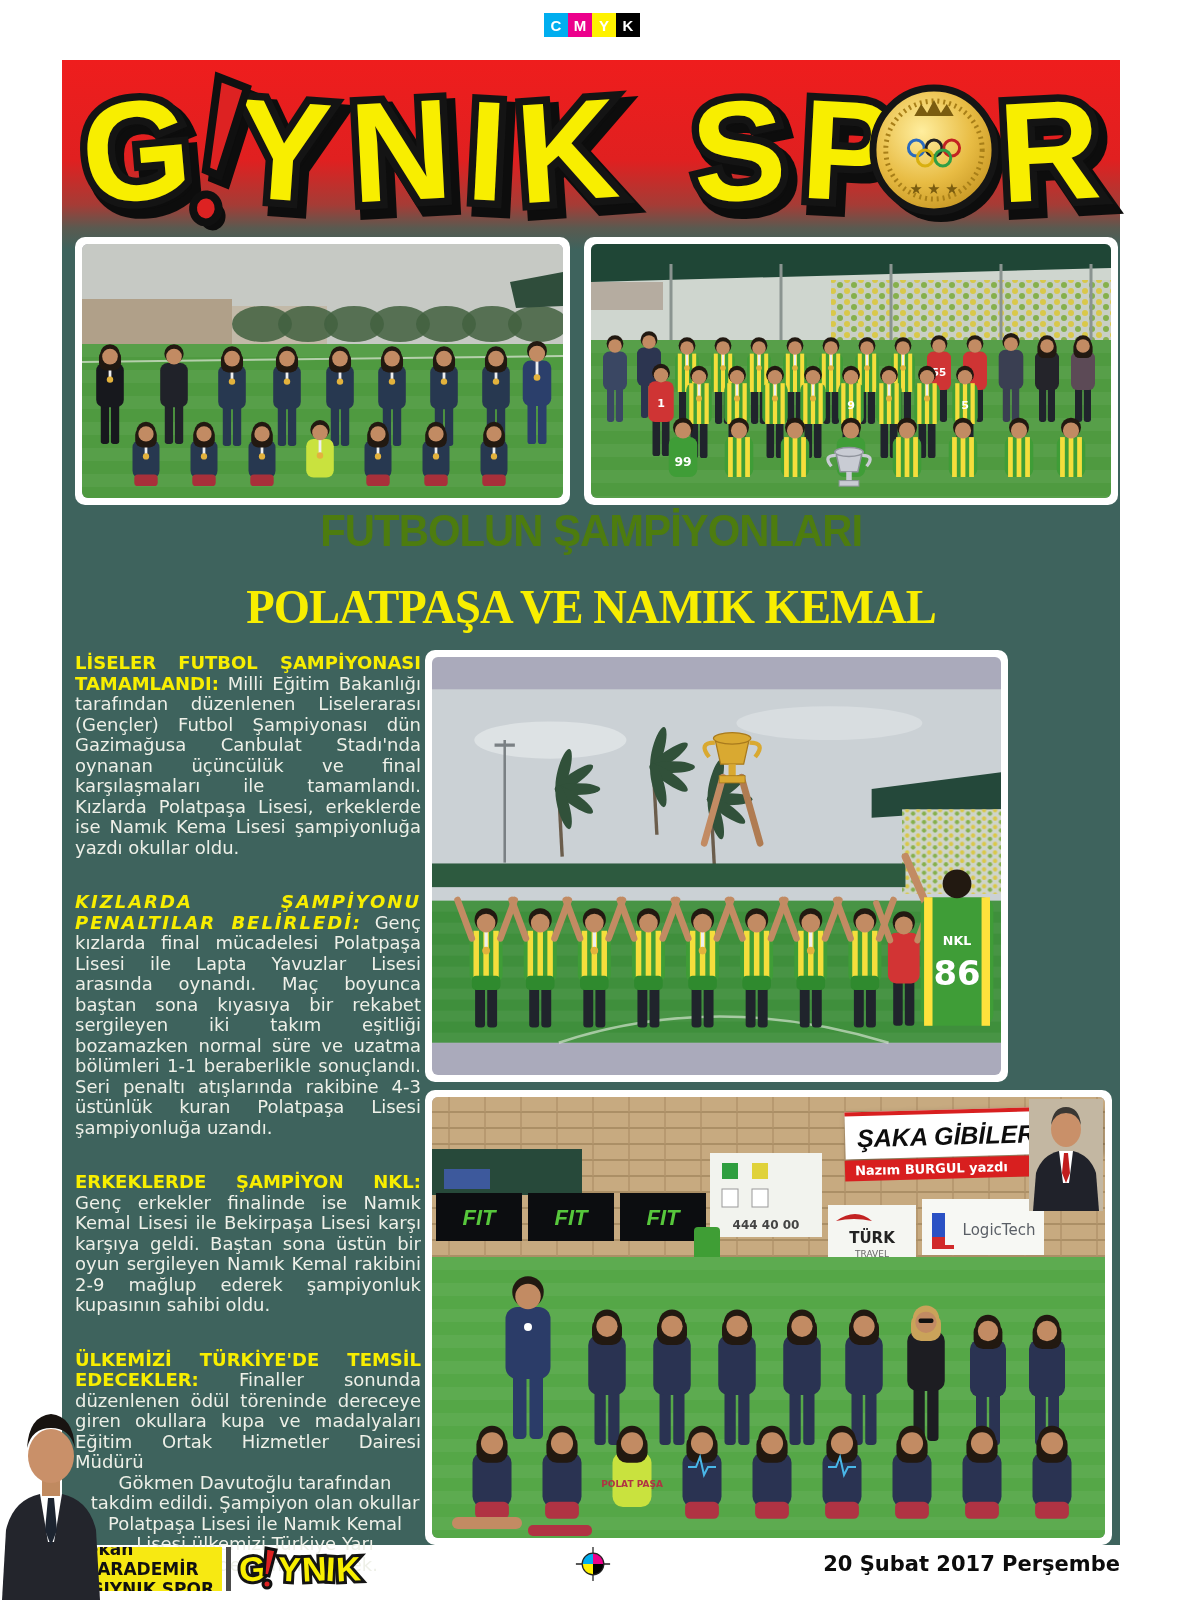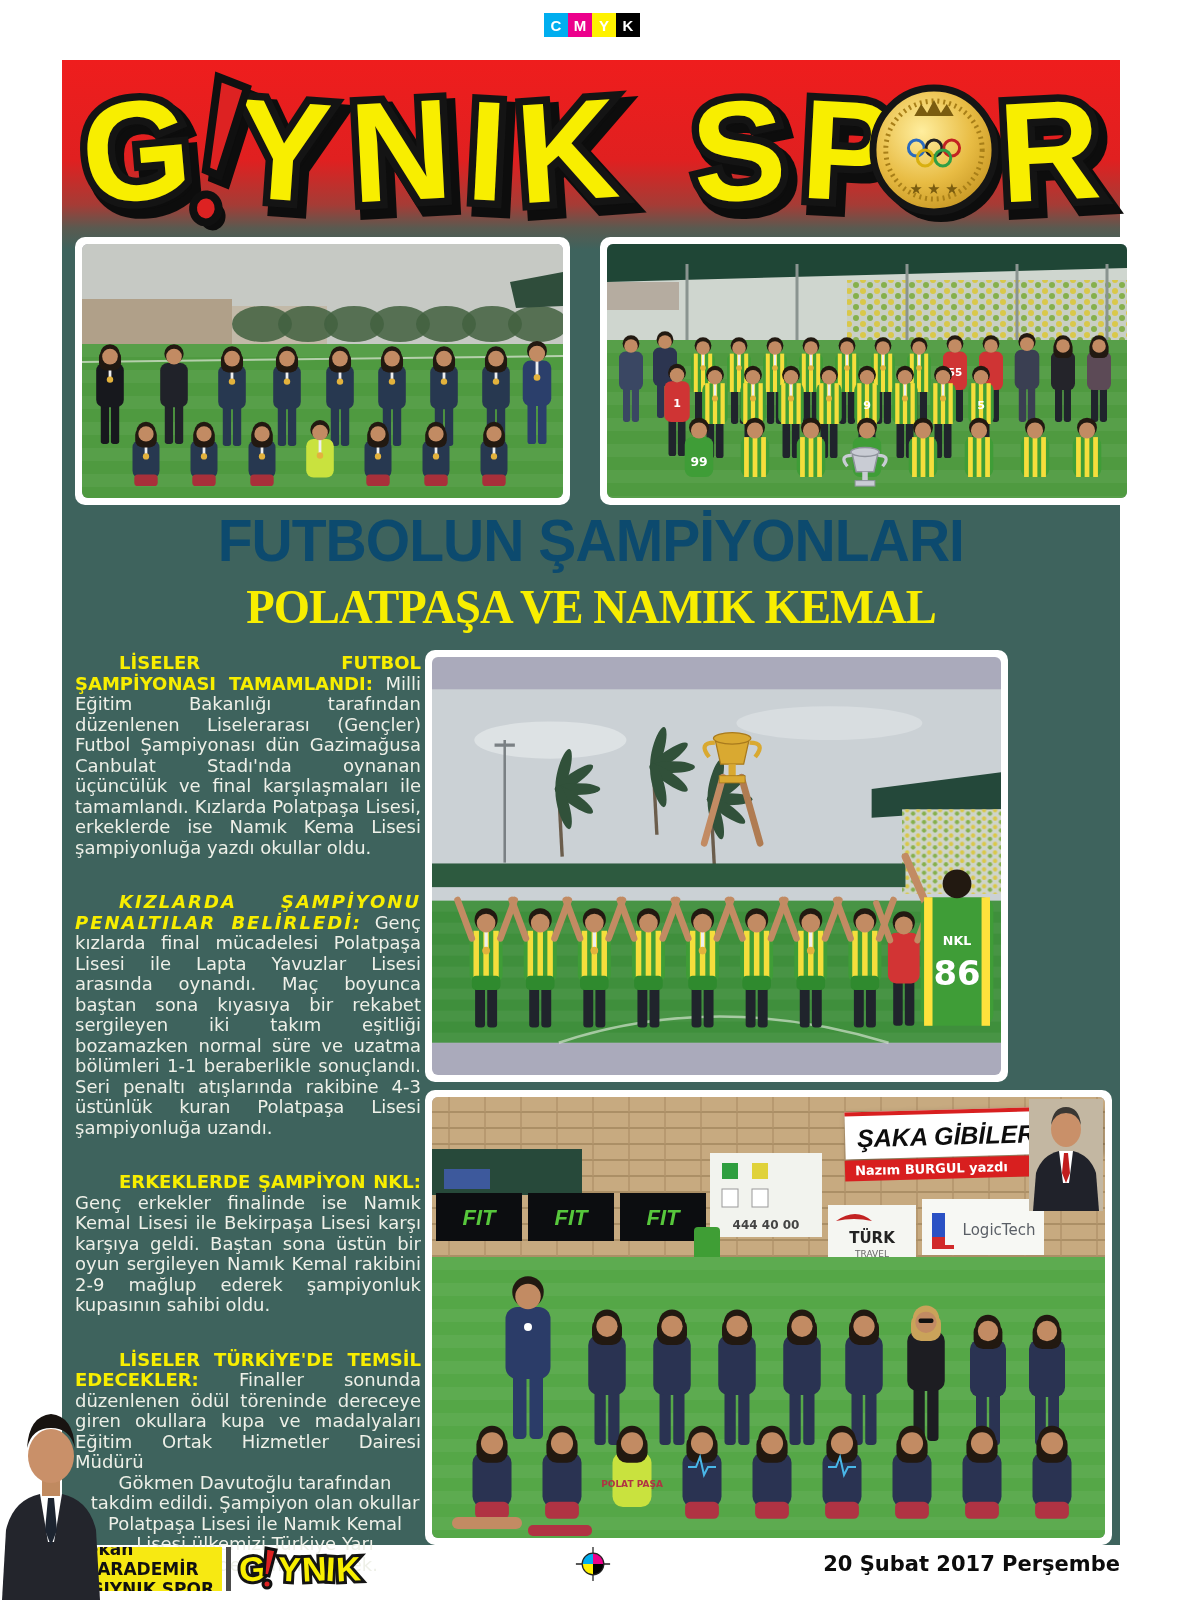--- a/index.html
+++ b/index.html
@@ -20,36 +20,36 @@
   .ml{font-family:"Liberation Sans",sans-serif;font-weight:900;font-size:142px;
       paint-order:stroke;stroke:#141414;stroke-width:15px;fill:#f8ee00;}
   .mlsh{font-family:"Liberation Sans",sans-serif;font-weight:900;font-size:142px;
       paint-order:stroke;stroke:#0d0d0d;stroke-width:19px;fill:#0d0d0d;}
 
   
   .photo{position:absolute;background:#fff;border-radius:10px;padding:7px;box-sizing:border-box;}
   .ph-in{width:100%;height:100%;border-radius:6px;overflow:hidden;position:relative;background:#aab;}
   .ph-in svg{display:block;}
   #photo-tl{left:75px;top:237px;width:495px;height:268px;}
-  #photo-tr{left:600px;top:237px;width:534px;height:268px;}
+  #photo-tr{left:584px;top:237px;width:534px;height:268px;}
   #photo-mid{left:425px;top:650px;width:583px;height:432px;}
   #photo-bot{left:425px;top:1090px;width:687px;height:455px;}
 
   
   .hl{position:absolute;left:62px;width:1058px;text-align:center;white-space:nowrap;
       font-family:"Liberation Sans",sans-serif;font-weight:900;}
   .hl-inner{display:inline-block;transform:scaleX(.95);transform-origin:center;letter-spacing:-1px;}
-  #hl1{top:506px;font-size:60px;color:#0c4a6e;}
+  #hl1{top:506px;font-size:44px;color:#4d7c0f;}
   #hl2{top:578px;font-size:49px;color:#f8ee00;font-family:Liberation Serif, serif;}
 
   
   #col{position:absolute;left:75px;top:653px;width:346px;color:#eef0e8;
        font-size:18px;line-height:20.5px;text-align:justify;}
   #col p{margin:0 0 34px 0;}
-  .lead{color:#f8ee00;font-weight:700;margin-left:44px;}
+  .lead{color:#f8ee00;font-weight:700;}
   .ls2{letter-spacing:2px;font-style:italic;}
   .a4end{display:block;text-align:center;padding-left:14px;}
 
   
   #inset{position:absolute;top:12px;right:4px;width:256px;z-index:3;}
   #inset-card{background:#ffffff;border-top:4px solid #d81f1f;transform:rotate(-1.6deg);
               padding:8px 78px 6px 12px;box-shadow:2px 3px 6px rgba(0,0,0,.35);}
   #inset-title{font-family:"Liberation Sans",sans-serif;font-weight:900;font-style:italic;
                font-size:25px;color:#0d0d0d;white-space:nowrap;}
   #inset-strip{background:#d81f1f;color:#fff;font:700 13px "DejaVu Sans",sans-serif;
@@ -900,21 +900,21 @@
     <span class="hl-inner">FUTBOLUN ŞAMPİYONLARI</span>
   </div>
   <div class="hl" id="hl2">
     <span class="hl-inner">POLATPAŞA VE NAMIK KEMAL</span>
   </div>
 
   <div id="col">
     <p><span class="lead">LİSELER FUTBOL ŞAMPİYONASI TAMAMLANDI:</span> <span>Milli Eğitim Bakanlığı tarafından düzenlenen Liselerarası (Gençler) Futbol Şampiyonası dün Gazimağusa Canbulat Stadı'nda oynanan üçüncülük ve final karşılaşmaları ile tamamlandı. Kızlarda Polatpaşa Lisesi, erkeklerde ise Namık Kema Lisesi şampiyonluğa yazdı okullar oldu.</span></p>
     <p><span class="lead ls2">KIZLARDA ŞAMPİYONU PENALTILAR BELİRLEDİ:</span> <span>Genç kızlarda final mücadelesi Polatpaşa Lisesi ile Lapta Yavuzlar Lisesi arasında oynandı. Maç boyunca baştan sona kıyasıya bir rekabet sergileyen iki takım eşitliği bozamazken normal süre ve uzatma bölümleri 1-1 beraberlikle sonuçlandı. Seri penaltı atışlarında rakibine 4-3 üstünlük kuran Polatpaşa Lisesi şampiyonluğa uzandı.</span></p>
     <p><span class="lead">ERKEKLERDE ŞAMPİYON NKL:</span> <span>Genç erkekler finalinde ise Namık Kemal Lisesi ile Bekirpaşa Lisesi karşı karşıya geldi. Baştan sona üstün bir oyun sergileyen Namık Kemal rakibini 2-9 mağlup ederek şampiyonluk kupasının sahibi oldu.</span></p>
-    <p><span class="lead">LİSELER TÜRKİYE'DE TEMSİL EDECEKLER:</span> <span>Finaller sonunda düzenlenen ödül töreninde dereceye giren okullara kupa ve madalyaları Eğitim Ortak Hizmetler Dairesi Müdürü</span><span class="a4end">Gökmen Davutoğlu tarafından takdim edildi. Şampiyon olan okullar Polatpaşa Lisesi ile Namık Kemal Lisesi ülkemizi Türkiye Yarı Finalleri'nde temsil edecek.</span></p>
+    <p><span class="lead">ÜLKEMİZİ TÜRKİYE'DE TEMSİL EDECEKLER:</span> <span>Finaller sonunda düzenlenen ödül töreninde dereceye giren okullara kupa ve madalyaları Eğitim Ortak Hizmetler Dairesi Müdürü</span><span class="a4end">Gökmen Davutoğlu tarafından takdim edildi. Şampiyon olan okullar Polatpaşa Lisesi ile Namık Kemal Lisesi ülkemizi Türkiye Yarı Finalleri'nde temsil edecek.</span></p>
   </div>
 
   <div id="columnist">
     <svg viewBox="0 0 100 228" width="100" height="228">
       <path d="M2,228 L6,158 Q13,128 40,122 L62,122 Q89,128 96,158 L100,228 Z" fill="#23252c"></path>
       <polygon points="40,122 62,122 54,170 48,170" fill="#ffffff"></polygon>
       <polygon points="48,126 54,126 57,158 51,174 45,158" fill="#1c2430"></polygon>
       <rect x="42" y="104" width="18" height="20" fill="#c08a60"></rect>
       <ellipse cx="51" cy="84" rx="23" ry="27" fill="#c99069"></ellipse>
       <path d="M27,76 Q29,44 51,42 Q73,44 75,76 Q70,56 51,56 Q32,56 27,76 Z" fill="#181310"></path>

